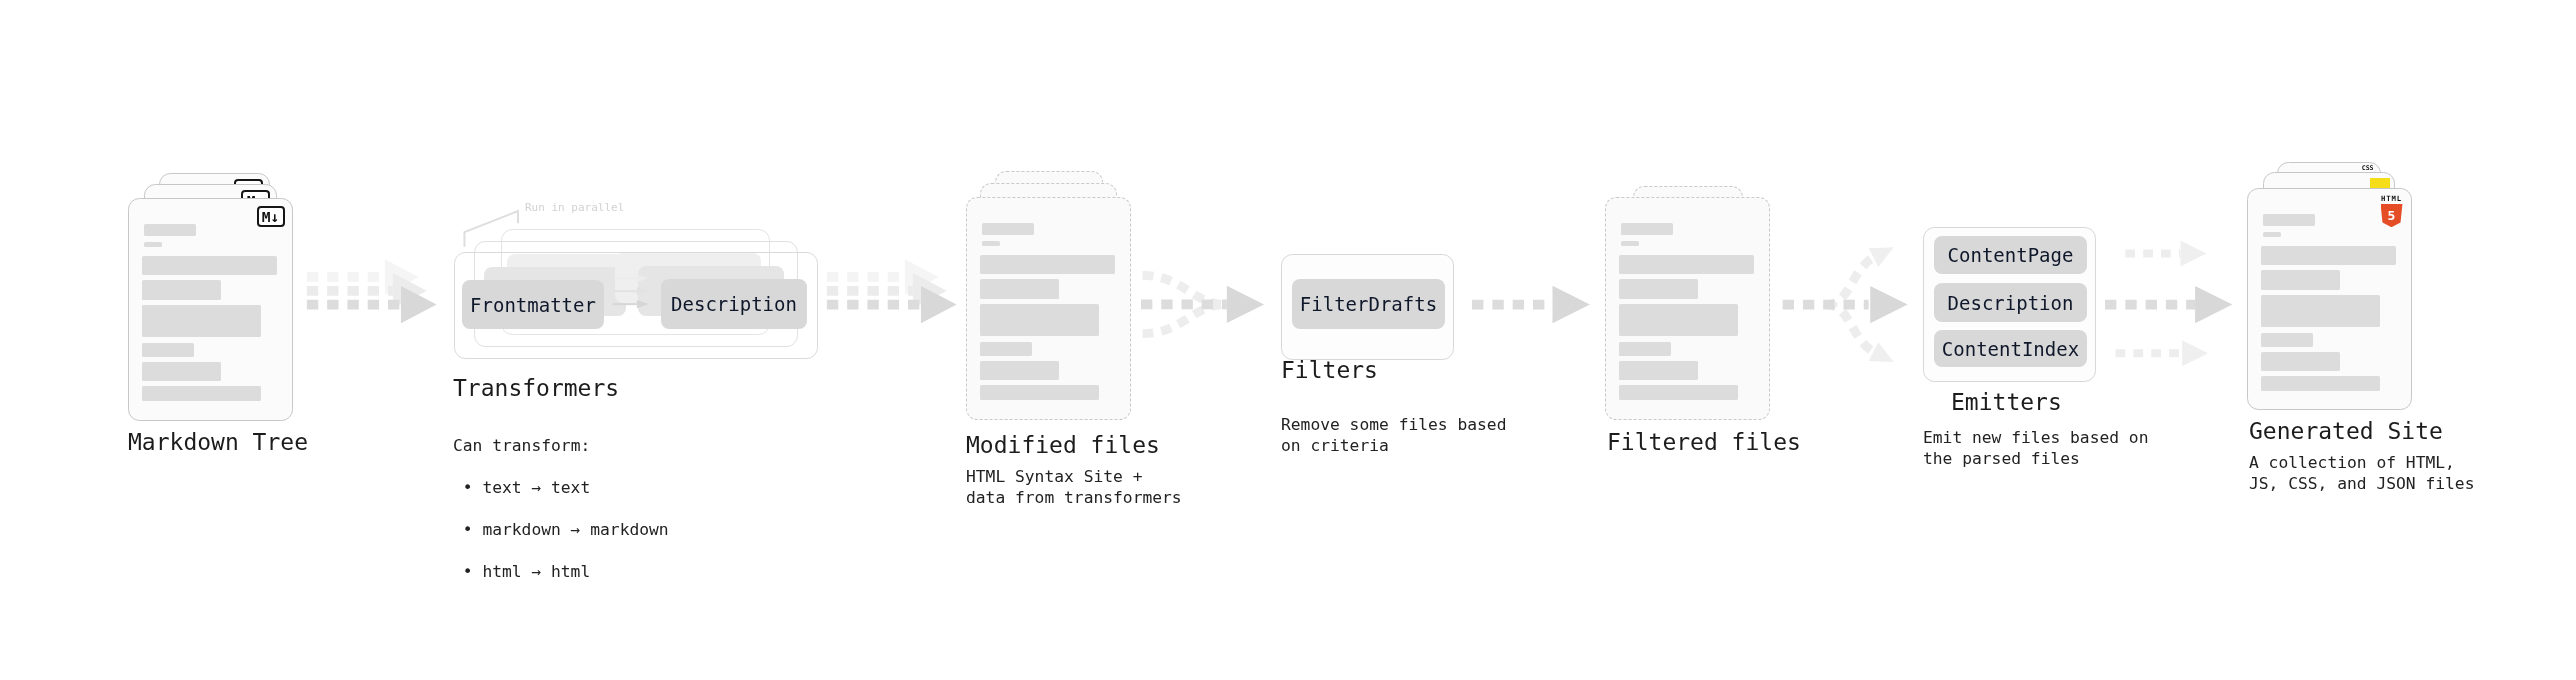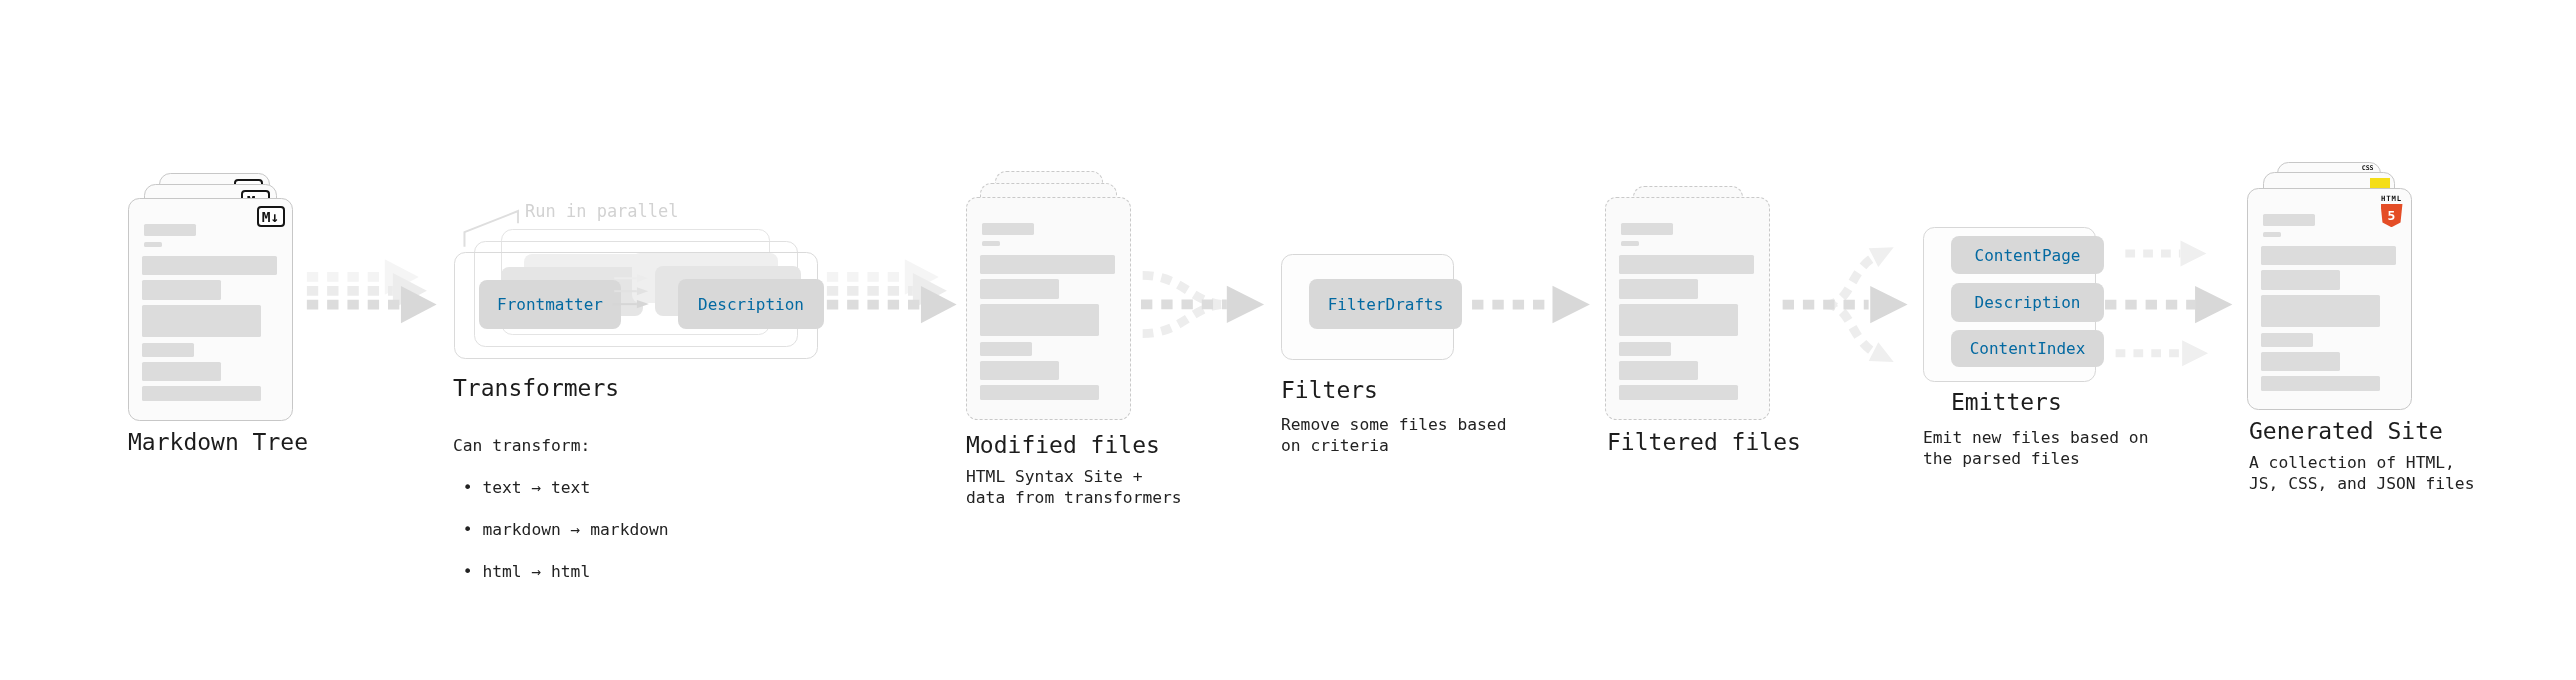--- a/index.html
+++ b/index.html
@@ -9,30 +9,30 @@
 
   
   .doc-card{position:absolute;background:#fbfbfb;border:1.6px solid #c7c7c7;border-radius:11.4px;box-sizing:border-box;}
   .doc-card.dashed{border-style:dashed;border-color:#c9c9c9;background:#fafafa;}
   .bar{position:absolute;background:#dcdcdc;border-radius:1.6px;}
 
   
   .sec-title{position:absolute;font-size:23px;font-weight:500;color:#1c1c1c;white-space:nowrap;}
   .sec-desc{position:absolute;font-size:16.3px;line-height:21px;color:#222222;white-space:pre-line;}
   .desc-line{display:block;}
-  .annotation{position:absolute;font-size:17px;color:#d2d2d2;white-space:nowrap;}
+  .annotation{position:absolute;font-size:11px;color:#d2d2d2;white-space:nowrap;}
 
   
   .outline-box{position:absolute;border:1.6px solid #e4e4e4;border-radius:11.4px;background:transparent;box-sizing:border-box;}
   .outline-box.mid{border-color:#e0e0e0;}
   .outline-box.front{border-color:#dadada;}
 
   
   .pill{position:absolute;background:#d8d8d8;border-radius:8.1px;display:flex;align-items:center;justify-content:center;
-        font-size:16px;color:#0369a1;box-sizing:border-box;margin-left:17px;}
+        font-size:19px;color:#0f172a;box-sizing:border-box;}
   .pill.ghost1{background:#e5e5e5;}
   .pill.ghost2{background:#efefef;}
 
   
   .node-box{position:absolute;border:1.6px solid #d7d7d7;border-radius:11.4px;background:#fdfdfd;box-sizing:border-box;}
 
   
   .md-badge{position:absolute;top:6.5px;right:7.3px;border:2.4px solid #151515;border-radius:4.1px;background:#ffffff;
             font-size:14.6px;font-weight:bold;color:#151515;line-height:17px;padding:0 3.3px;}
   .md-badge.peek{top:4.9px;right:6.5px;}
@@ -180,21 +180,21 @@
   <svg class="flow" style="left:1136px;top:264px;" width="142" height="85" viewBox="0 0 175 105">
     <path class="curve c-light" d="M 8,14 C 58,14 70,50 110,50"></path>
     <path class="curve c-light" d="M 8,86 C 58,86 70,50 110,50"></path>
     <line class="dashline c-main" x1="6" y1="50" x2="112" y2="50"></line>
     <polygon class="h-main" points="112,27 158,50 112,73"></polygon>
   </svg>
 
   <div>
     <div class="node-box" style="left:1281px;top:254px;width:173px;height:106px;"></div>
     <div class="pill" style="left:1292px;top:279px;width:153px;height:50px;">FilterDrafts</div>
-    <div class="sec-title" style="left:1281px;top:377px;text-align:right;">Filters</div>
+    <div class="sec-title" style="left:1281px;top:357px;text-align:right;">Filters</div>
     <div class="sec-desc" style="left:1281px;top:414px;">Remove some files based
 on criteria</div>
   </div>
 
   <svg class="flow" style="left:1468px;top:280px;" width="130" height="49" viewBox="0 0 160 60">
     <line class="dashline c-main" x1="5" y1="30" x2="104" y2="30"></line>
     <polygon class="h-main" points="104,7 150,30 104,53"></polygon>
   </svg>
 
   <div>

